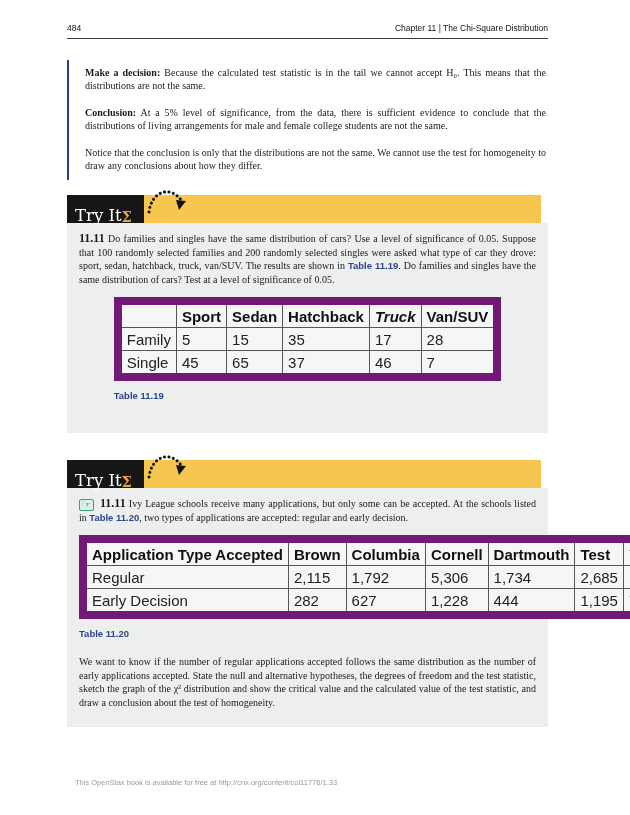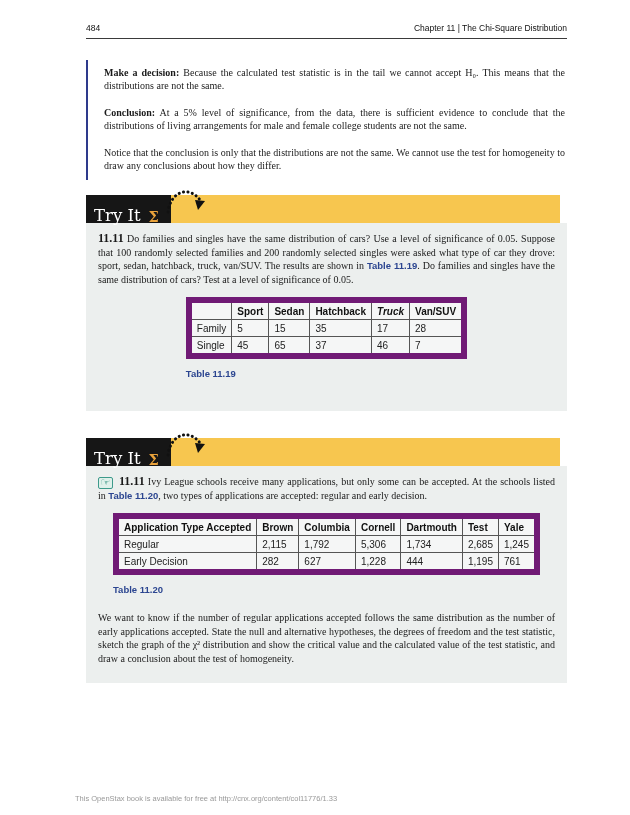--- a/index.html
+++ b/index.html
@@ -5,21 +5,21 @@
   * { margin: 0; padding: 0; box-sizing: border-box; }
   body { background: #fff; }
   .page {
     position: relative;
     width: 630px; height: 815px;
     background: #ffffff;
     font-family: "Liberation Serif", serif;
     color: #1a1a1a;
     overflow: hidden;
   }
-  .content { position: absolute; left: 86px; top: 0; width: 481px; }
+  .content { position: absolute; left: 67px; top: 0; width: 481px; }
 
   
   .running-header {
     display: flex; justify-content: space-between; align-items: flex-end;
     padding-top: 23px; padding-bottom: 5px;
     border-bottom: 1px solid #3a3a3a;
     font-family: "Liberation Sans", sans-serif;
     font-size: 8.5px; color: #111;
   }
 
@@ -40,21 +40,21 @@
     position: relative;
     margin-top: 15px;
     height: 28px;
     display: flex; align-items: stretch;
   }
   .tryit-tab {
     background: #161616; color: #fff;
     font-family: "DejaVu Serif", serif;
     font-size: 16.5px;
     display: flex; align-items: center;
-    padding: 15px 12px 2px 8px; gap: 8px;
+    padding: 15px 12px 2px 8px; 
     white-space: nowrap;
   }
   .tryit-sigma {
     color: #E9A23B; font-weight: bold; font-size: 14.5px;
     transform: translateY(1px);
   }
   .tryit-bar { flex: 1; background: #F7C64F; margin-right: 7px; }
   .arrow-ornament { position: absolute; left: 78px; top: -11px; }
 
   
@@ -63,24 +63,24 @@
     padding: 9px 12px 18px 12px;
   }
   .ex-num { font-weight: bold; font-size: 12px; }
   .tbl-link { font-weight: bold; color: #2B4590; text-decoration: none; font-family: "Liberation Sans", sans-serif; font-size: 9.5px; }
   .closing-para { margin-top: 16px; }
 
   
   .table-wrap { width: fit-content; margin: 11px auto 0 auto; }
   table.data-table {
     border-collapse: collapse;
-    border: 6px solid #701a75;
+    border: 8px solid #701a75;
     background: #F5F6F6;
     font-family: "Liberation Sans", sans-serif;
-    font-size: 10px; color: #222;
+    font-size: 15px; color: #222;
   }
   table.data-table th, table.data-table td {
     border: 1px solid #555;
     padding: 2.5px 5px;
     text-align: left; vertical-align: middle;
     white-space: nowrap;
   }
   table.data-table th { font-weight: bold; color: #111; }
   .tbl-caption {
     margin-top: 9px;
@@ -98,21 +98,21 @@
     font-size: 11px; line-height: 10px; text-align: center;
     vertical-align: -1px;
     margin-right: 6px;
     font-family: "DejaVu Sans", sans-serif;
   }
 
   .section-gap { height: 12px; }
 
   
   .page-footer {
-    position: absolute; left: 75px; bottom: 12px;
+    position: absolute; left: 75px; bottom: 28px;
     font-family: "Liberation Sans", sans-serif;
     font-size: 7.5px; color: #999;
   }
 </style>
 </head>
 <body>
 
 <div class="page">
   <div class="content">
 

